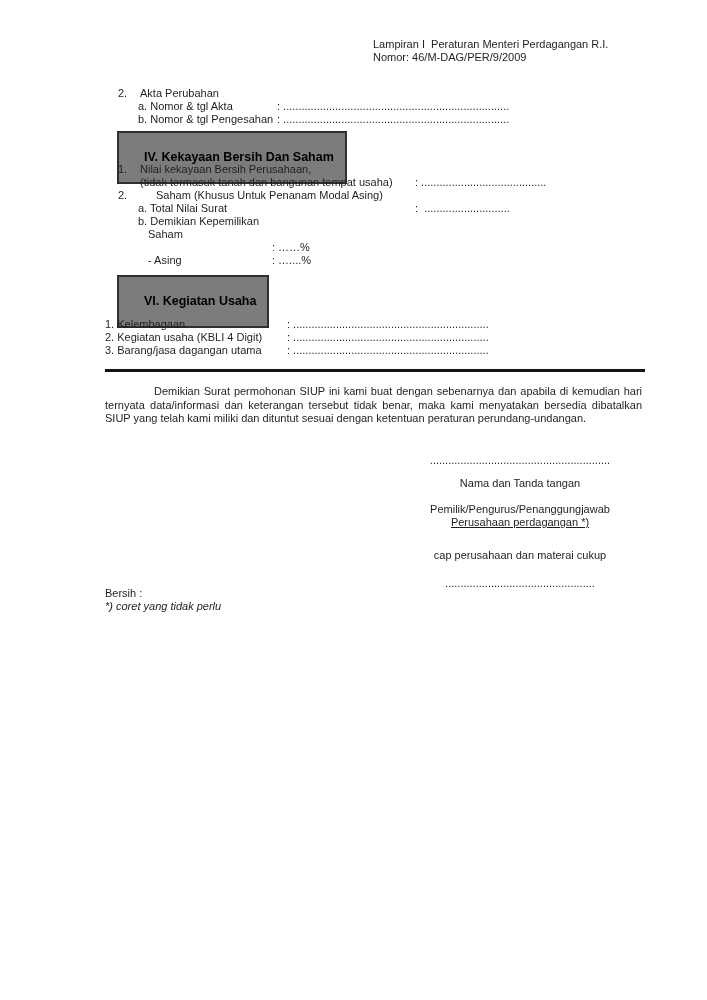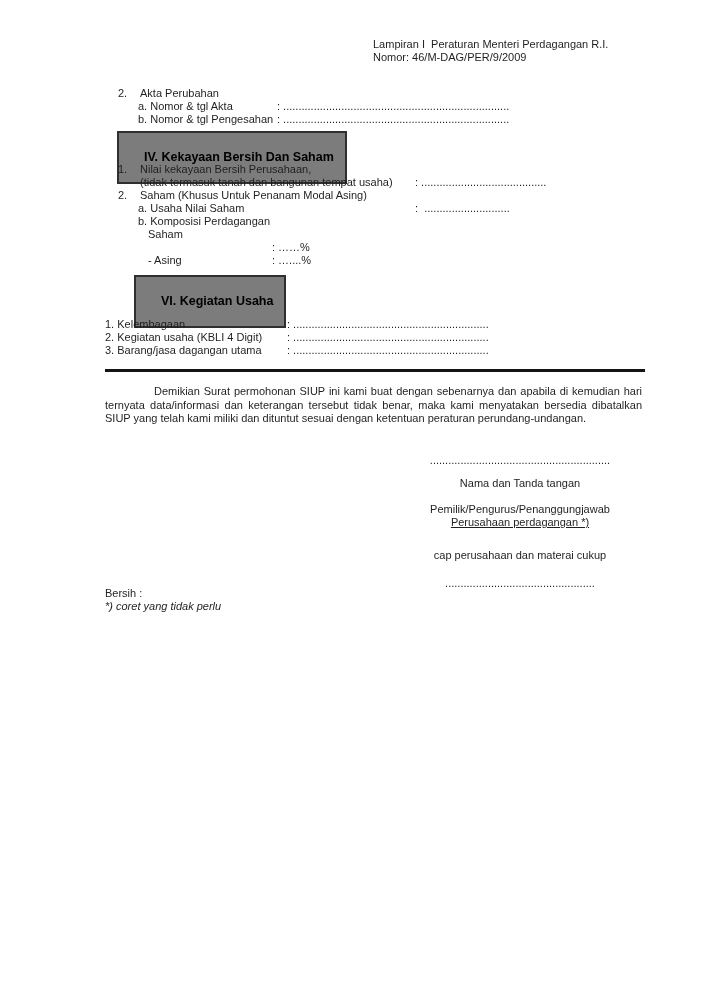--- a/index.html
+++ b/index.html
@@ -78,35 +78,35 @@
   <div class="abs section-box" style="left:117px; top:131px;">
     <span>IV. Kekayaan Bersih Dan Saham</span>
   </div>
 
   <div class="abs t" style="left:118px; top:163px;">1.</div>
   <div class="abs t" style="left:140px; top:163px;">Nilai kekayaan Bersih Perusahaan,</div>
   <div class="abs t" style="left:140px; top:176px;">(tidak termasuk tanah dan bangunan tempat usaha)</div>
   <div class="abs t" style="left:415px; top:176px;">: .........................................</div>
 
   <div class="abs t" style="left:118px; top:189px;">2.</div>
-  <div class="abs t" style="left:140px; top:189px;">Saham (Khusus Untuk Penanam Modal Asing)</div>
+  <div class="abs t" style="left:156px; top:189px;">Saham (Khusus Untuk Penanam Modal Asing)</div>
 
-  <div class="abs t" style="left:138px; top:202px;">a. Usaha Nilai Saham</div>
+  <div class="abs t" style="left:138px; top:202px;">a. Total Nilai Surat</div>
   <div class="abs t" style="left:415px; top:202px;">:  ............................</div>
 
-  <div class="abs t" style="left:138px; top:215px;">b. Komposisi Perdagangan</div>
+  <div class="abs t" style="left:138px; top:215px;">b. Demikian Kepemilikan</div>
   <div class="abs t" style="left:148px; top:228px;">Saham</div>
 
   <div class="abs t" style="left:148px; top:241px;margin-top:32px;">- Nasional</div>
   <div class="abs t" style="left:272px; top:241px;">: ……%</div>
 
   <div class="abs t" style="left:148px; top:254px;">- Asing</div>
   <div class="abs t" style="left:272px; top:254px;">: …....%</div>
 
-  <div class="abs section-box" style="left:134px; top:275px;">
+  <div class="abs section-box" style="left:117px; top:275px;">
     <span>VI. Kegiatan Usaha</span>
   </div>
 
   <div class="abs t" style="left:105px; top:318px;">1. Kelembagaan</div>
   <div class="abs t" style="left:287px; top:318px;">: ................................................................</div>
 
   <div class="abs t" style="left:105px; top:331px;">2. Kegiatan usaha (KBLI 4 Digit)</div>
   <div class="abs t" style="left:287px; top:331px;">: ................................................................</div>
 
   <div class="abs t" style="left:105px; top:344px;">3. Barang/jasa dagangan utama</div>

